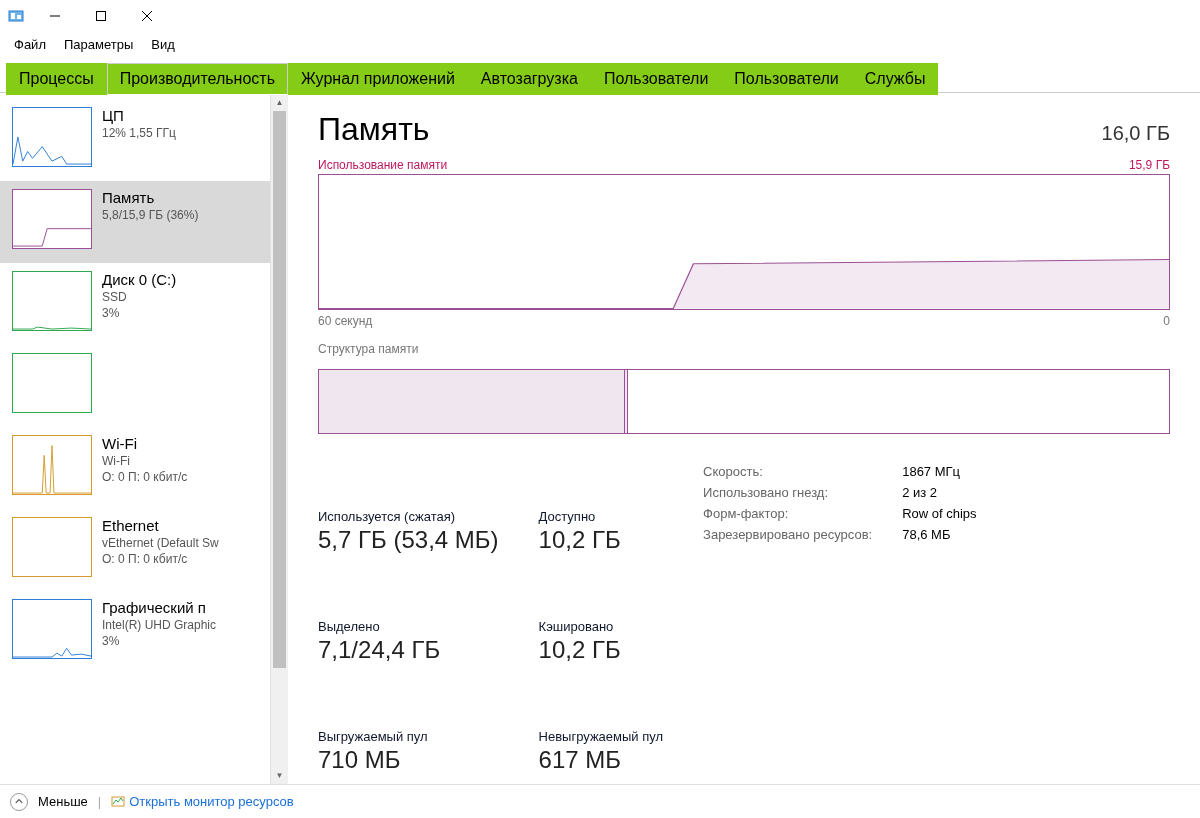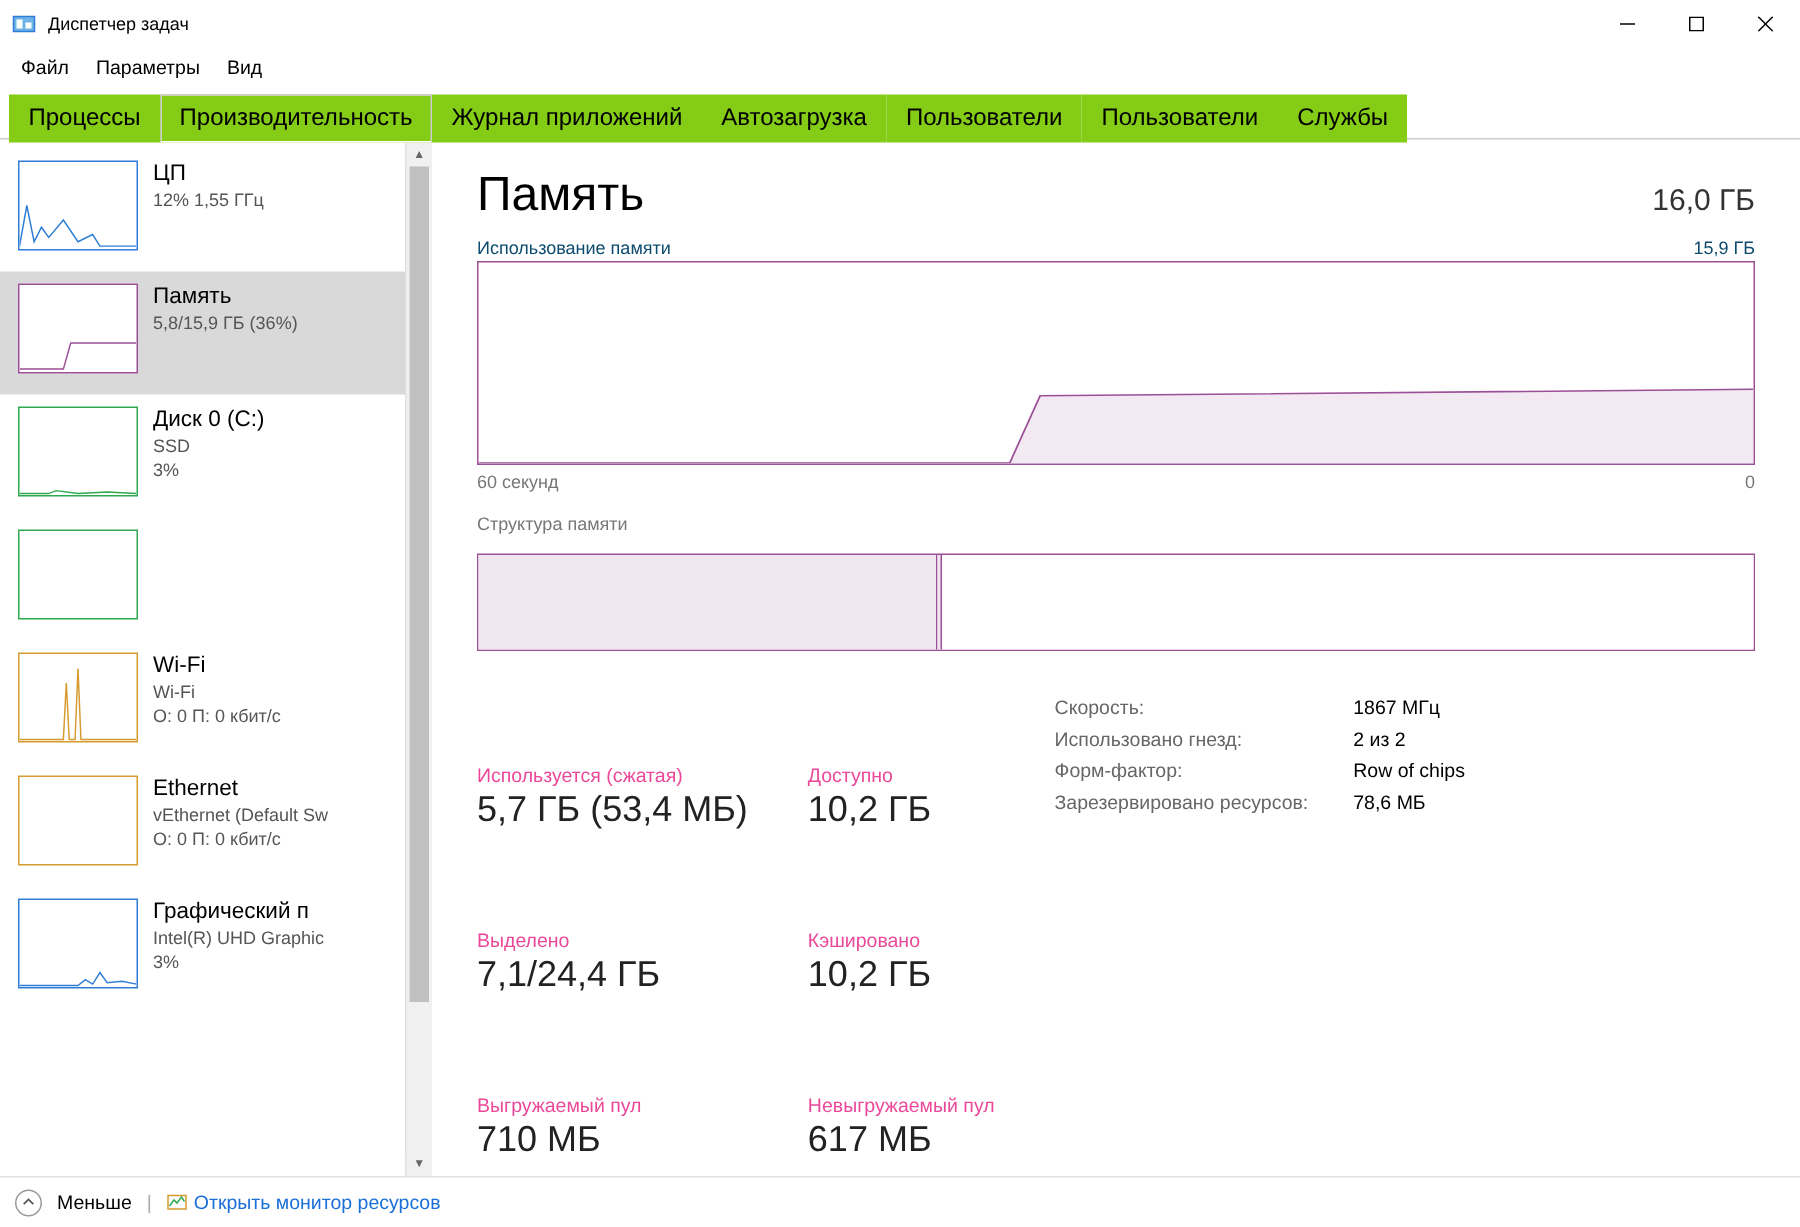--- a/index.html
+++ b/index.html
@@ -33,33 +33,33 @@
 .scrollbar { width: 18px; background: #f0f0f0; display: flex; flex-direction: column; border-left: 1px solid #e0e0e0; }
 .scrollbar .arrow { height: 18px; display: flex; align-items: center; justify-content: center; font-size: 8px; color: #666; }
 .scrollbar .track { flex: 1; background: #f0f0f0; position: relative; }
 .scrollbar .thumb-bar { position: absolute; left: 2px; right: 2px; top: 0; height: 85%; background: #c0c0c0; }
 
 .main { flex: 1; padding: 18px 30px 10px 30px; display: flex; flex-direction: column; overflow: hidden; }
 .main-header { display: flex; justify-content: space-between; align-items: baseline; margin-bottom: 10px; }
 .main-title { font-size: 32px; font-weight: 400; }
 .main-total { font-size: 20px; color: #333; }
 
-.chart-label-row { display: flex; justify-content: space-between; font-size: 12px; color: #0c4a6e; margin-bottom: 2px; }
+.chart-label-row { display: flex; justify-content: space-between; font-size: 12px; color: #be185d; margin-bottom: 2px; }
 .chart { border: 1px solid #9b4f96; height: 158px; position: relative; background: #fff; overflow: hidden; }
 .chart-axis-row { display: flex; justify-content: space-between; font-size: 12px; color: #777; margin-top: 4px; margin-bottom: 14px; }
 
 .mem-struct-label { font-size: 12px; color: #777; margin-bottom: 13px; }
 .mem-struct { border: 1px solid #9b4f96; height: 76px; display: flex; margin-bottom: 30px; }
 .mem-struct .seg1 { width: 36%; background: #f0e6f0; border-right: 1px solid #9b4f96; }
 .mem-struct .seg-divider { width: 3px; background: #f0e6f0; border-right: 1px solid #9b4f96; }
 .mem-struct .seg-rest { flex: 1; background: #fff; }
 
 .stats { display: flex; gap: 40px; }
 .stats-left { display: grid; grid-template-columns: auto auto; column-gap: 40px; row-gap: 20px; }
-.stat-block .label { font-size: 13px; color: #ec4899; margin-top: 45px; }
+.stat-block .label { font-size: 13px; color: #0f172a; margin-top: 45px; }
 .stat-block .value { font-size: 24px; font-weight: 400; color: #222; margin-top: 2px; white-space: nowrap; }
 .stats-right { display: grid; grid-template-columns: auto auto; column-gap: 30px; row-gap: 6px; font-size: 13px; align-content: start; }
 .stats-right .k { color: #666; }
 
 .footer { height: 34px; border-top: 1px solid #e0e0e0; display: flex; align-items: center; padding: 0 10px; gap: 10px; font-size: 13px; }
 .footer .chev { width: 18px; height: 18px; border: 1px solid #999; border-radius: 50%; display: flex; align-items: center; justify-content: center; font-size: 9px; color: #555; }
 .footer .sep { color: #aaa; }
 .footer a { color: #1a6fd8; text-decoration: none; display: flex; align-items: center; gap: 4px; }
 .footer .mon-icon { width: 14px; height: 14px; }
 
@@ -68,21 +68,20 @@
 </style>
 </head>
 <body>
 
 <div class="titlebar">
   <svg class="icon" viewBox="0 0 16 16">
     <rect x="1" y="3" width="14" height="10" fill="#6fb4e8" stroke="#2e7dd6"></rect>
     <rect x="3" y="5" width="4" height="6" fill="#fff"></rect>
     <rect x="9" y="7" width="4" height="4" fill="#fff"></rect>
   </svg>
-  <span class="title">Диспетчер задач</span>
   <div class="controls">
     <div class="ctrl">
       <svg viewBox="0 0 10 10">
           <line x1="0" y1="5" x2="10" y2="5" stroke="#000" stroke-width="1"></line>
         </svg>
     </div>
     <div class="ctrl">
       <svg viewBox="0 0 10 10">
           <rect x="0.5" y="0.5" width="9" height="9" fill="none" stroke="#000" stroke-width="1"></rect>
         </svg>

